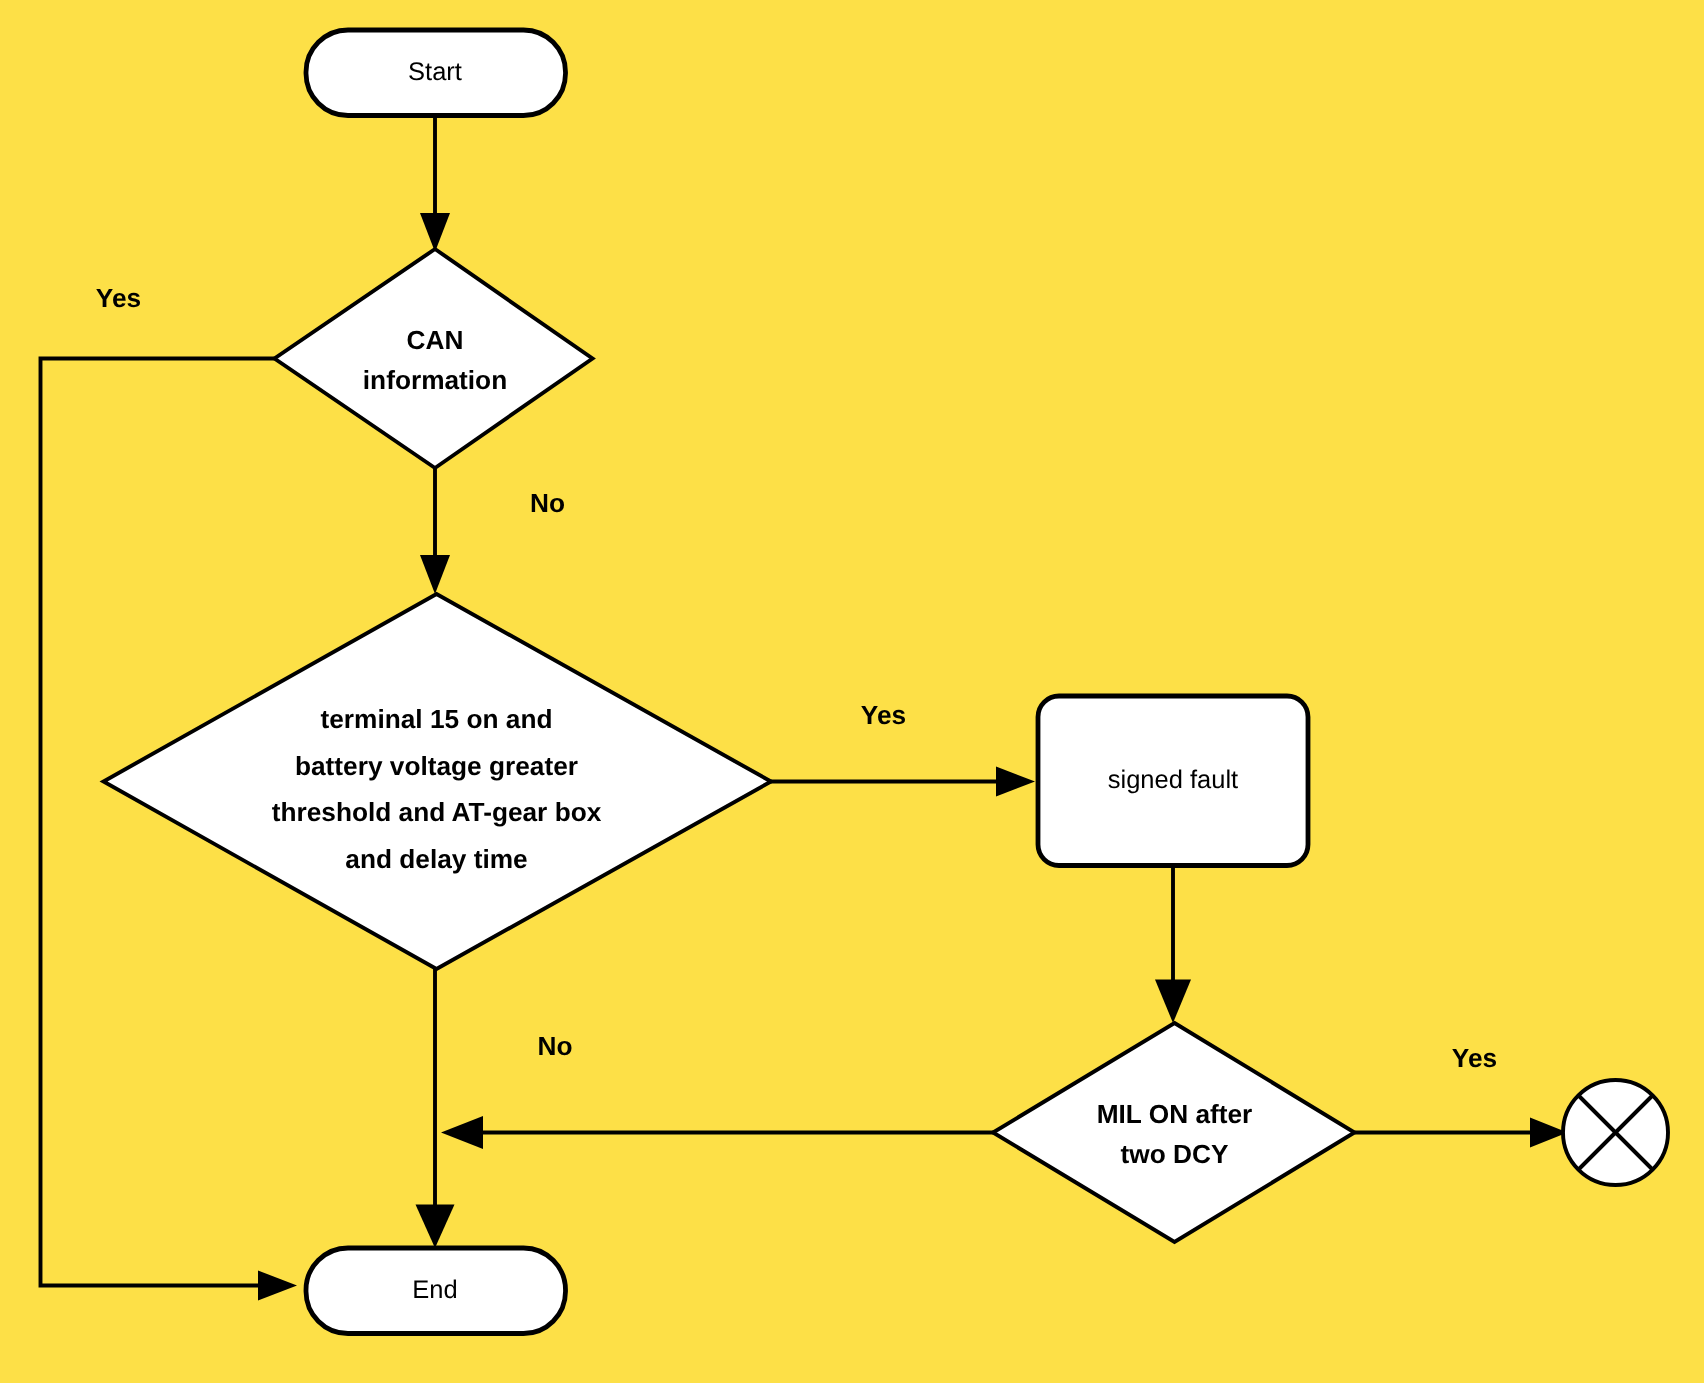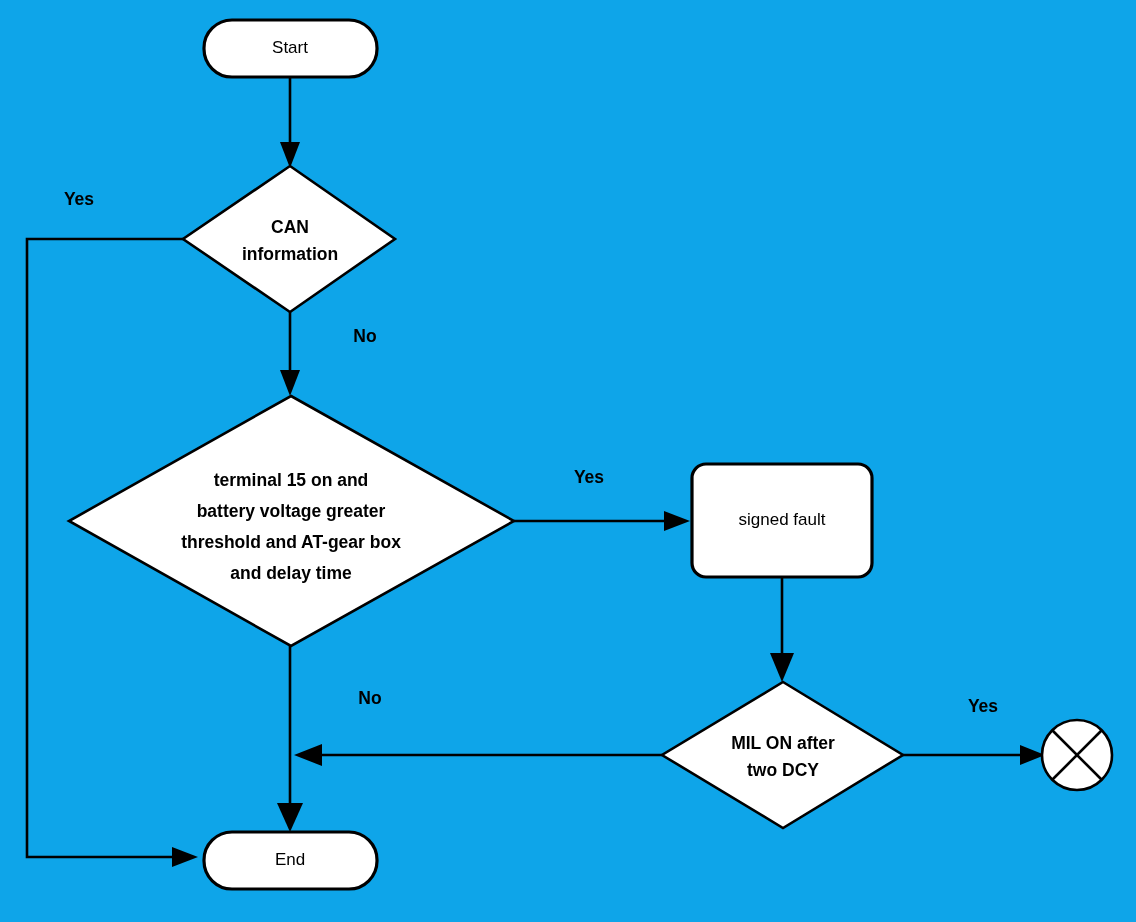--- a/index.html
+++ b/index.html
@@ -8,21 +8,21 @@
     padding: 0;
     background: #ffffff;
   }
   body {
     font-family: "Liberation Sans", sans-serif;
   }
   #canvas-wrap {
     position: relative;
     width: 1136px;
     height: 922px;
-    background: #0ea5e9;
+    background: #fde047;
     overflow: hidden;
   }
   svg#flow {
     position: absolute;
     left: 0;
     top: 0;
     width: 1136px;
     height: 922px;
     display: block;
   }

